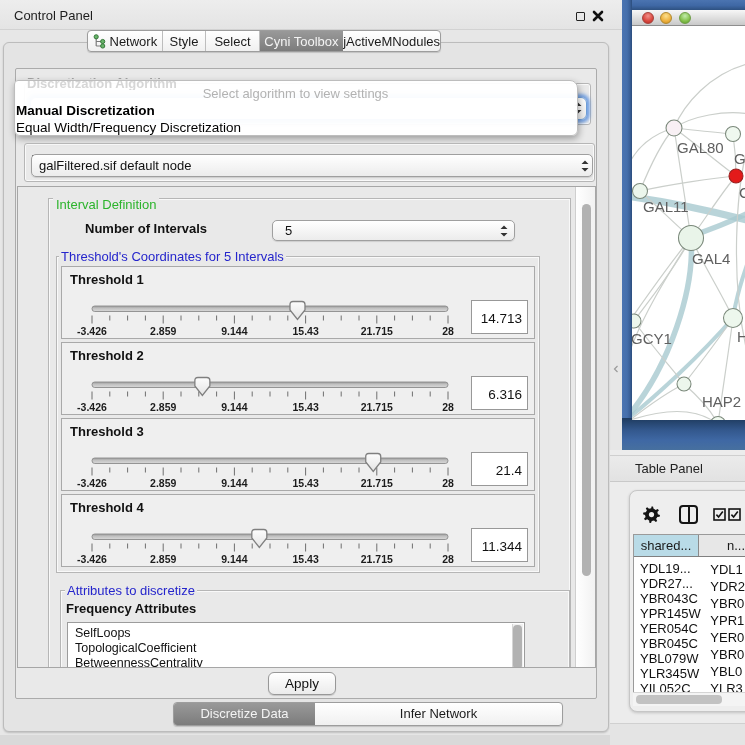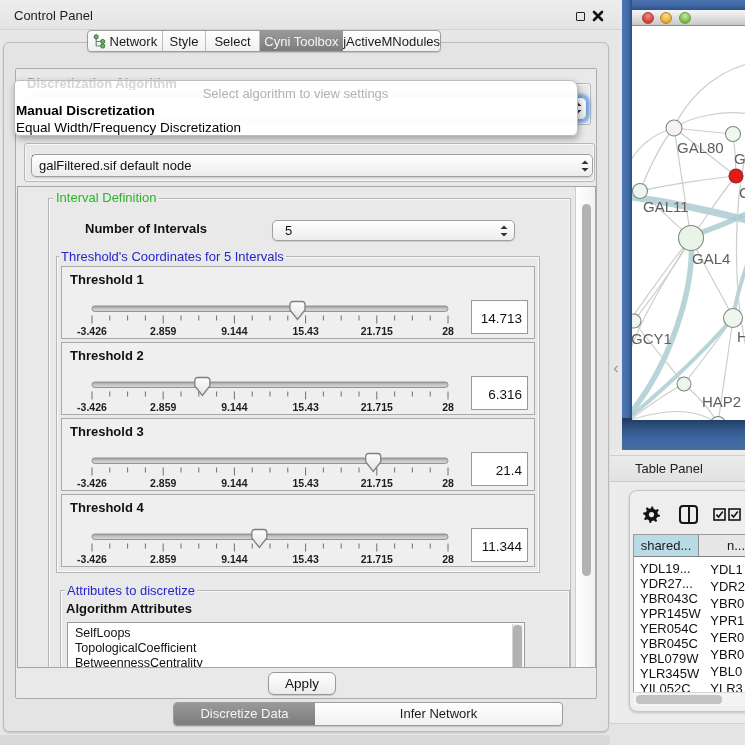--- a/index.html
+++ b/index.html
@@ -76,21 +76,21 @@
 <svg class="abs" style="left:580px;top:158.5px;" width="10" height="14" viewBox="0 0 10 14">
     <path d="M1.5 5 L5 1.5 L8.5 5 Z M1.5 9 L5 12.5 L8.5 9 Z" fill="#333"></path>
   </svg>
 
 <div class="abs" style="left:17px;top:185.5px;width:579px;height:482px;background:#e9e9e9;border:1px solid #a6a6a6;overflow:hidden;">
 
   <div class="abs" style="left:557px;top:0;width:21px;height:481px;background:linear-gradient(90deg,#ffffff,#f1f1f1);border-left:1px solid #cfcfcf;"></div>
   <div class="abs" style="left:564px;top:17px;width:9px;height:372px;background:#b2b2b2;border-radius:5px;"></div>
 
   <div class="abs" style="left:30px;top:11.5px;width:523px;height:478px;border:1px solid #b6b6b6;border-bottom:none;box-shadow:inset 0 0 0 1px rgba(255,255,255,.7);"></div>
-  <div class="abs" style="left:35px;top:3px;background:#e9e9e9;padding:0 3px;font-size:13px;color:#2cb42c;">Interval Definition</div>
+  <div class="abs" style="left:35px;top:10px;background:#e9e9e9;padding:0 3px;font-size:13px;color:#2cb42c;">Interval Definition</div>
 
   <div class="abs" style="left:67px;top:34px;font-size:13px;font-weight:bold;color:#111;">Number of Intervals</div>
   <div class="abs" style="left:254px;top:33px;width:243px;height:21.5px;border-radius:5px;background:linear-gradient(#ffffff,#ececec);border:1px solid #9f9f9f;box-shadow:0 1px 1px rgba(0,0,0,.12);"></div>
   <div class="abs" style="left:267px;top:36px;font-size:13px;color:#111;">5</div>
   <svg class="abs" style="left:481px;top:37px;" width="10" height="14" viewBox="0 0 10 14">
       <path d="M1.5 5 L5 1.5 L8.5 5 Z M1.5 9 L5 12.5 L8.5 9 Z" fill="#333"></path>
     </svg>
 
   <div class="abs" style="left:38px;top:69.5px;width:484px;height:317px;border:1px solid #b6b6b6;box-shadow:inset 0 0 0 1px rgba(255,255,255,.7);"></div>
   <div class="abs" style="left:41px;top:62px;background:#e9e9e9;padding:0 2px;font-size:13px;color:#2525cc;">Threshold's Coordinates for 5 Intervals</div>
@@ -234,21 +234,21 @@
         <text x="314.8" y="67.5" text-anchor="middle" font-size="10.5" font-weight="bold" fill="#1c1c1c">21.715</text>
         <text x="386.0" y="67.5" text-anchor="middle" font-size="10.5" font-weight="bold" fill="#1c1c1c">28</text>
 <path transform="translate(188.8175077960924,33.5)" d="M1 4 Q1 1 4 1 L13 1 Q16 1 16 4 L16 9.5 L8.5 19 L1 9.5 Z" fill="url(#thumbg)" stroke="#7f7f7f" stroke-width="1.3"></path>
 <rect x="409.5" y="33.5" width="56" height="33" fill="#ffffff" stroke="#989898" stroke-width="1"></rect>
 <text x="460" y="55.5" text-anchor="end" font-size="13.5" fill="#111">11.344</text>
 </svg>
     </div>
 
   <div class="abs" style="left:42px;top:403px;width:510px;height:90px;border:1px solid #b6b6b6;border-bottom:none;box-shadow:inset 0 0 0 1px rgba(255,255,255,.7);"></div>
   <div class="abs" style="left:47px;top:396px;background:#e9e9e9;padding:0 2px;font-size:13px;color:#2525cc;">Attributes to discretize</div>
-  <div class="abs" style="left:48px;top:414px;font-size:13px;font-weight:bold;color:#111;">Algorithm Attributes</div>
+  <div class="abs" style="left:48px;top:414px;font-size:13px;font-weight:bold;color:#111;">Frequency Attributes</div>
   <div class="abs" style="left:49px;top:435.5px;width:458px;height:47px;background:#fff;border:1px solid #9c9c9c;overflow:hidden;">
      <div style="padding:2.5px 0 0 7px;font-size:12.5px;color:#111;line-height:15.2px;">SelfLoops<br>TopologicalCoefficient<br>BetweennessCentrality</div>
      <div class="abs" style="right:1px;top:1px;width:11px;height:45px;background:#f1f1f1;border-left:1px solid #d5d5d5;"></div>
      <div class="abs" style="right:2px;top:2px;width:9px;height:44px;background:#b2b2b2;border-radius:4px;"></div>
   </div>
 </div>
 
 <div class="abs" style="left:268px;top:671.5px;width:68px;height:23.5px;border-radius:6px;background:linear-gradient(#ffffff,#ebebeb);border:1px solid #989898;box-shadow:0 1px 1px rgba(0,0,0,.15);text-align:center;line-height:21px;font-size:13.5px;color:#111;">Apply</div>
 
 <div class="abs" style="left:173px;top:702px;width:390px;height:23.5px;background:linear-gradient(#ffffff,#f0f0f0);border:1px solid #9d9d9d;border-radius:4px;box-shadow:0 1px 1px rgba(0,0,0,.15);overflow:hidden;display:flex;font-size:13px;color:#1b1b1b;">

